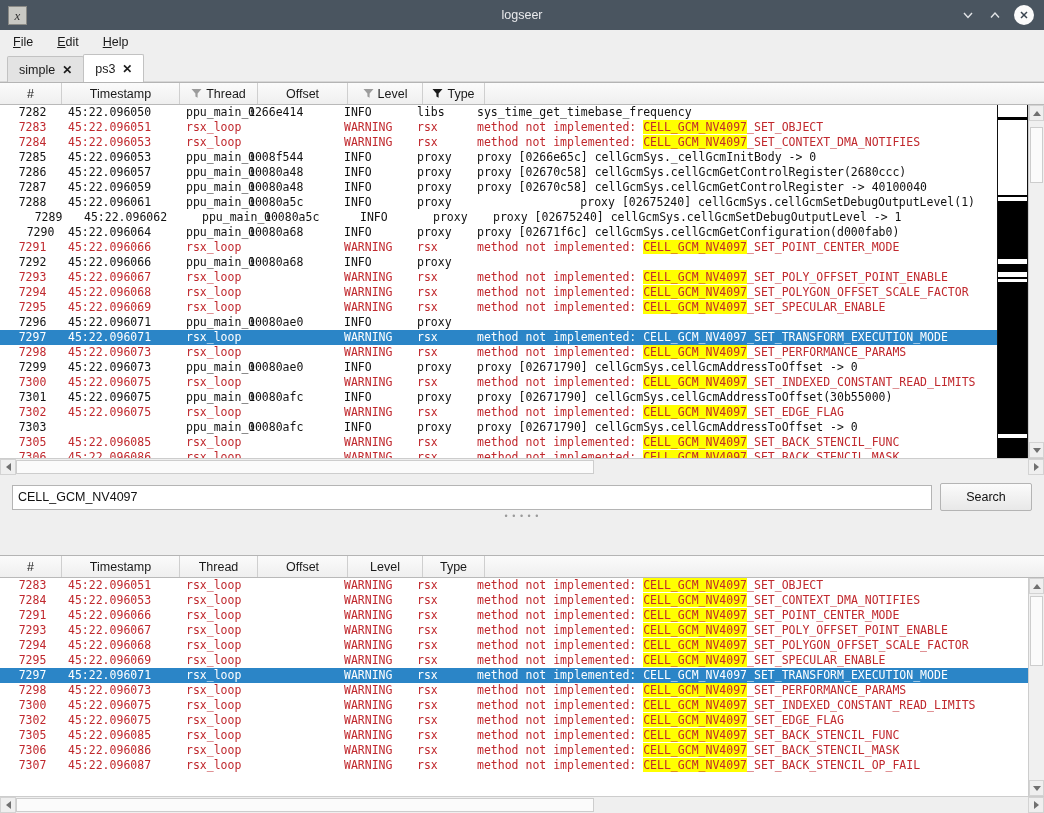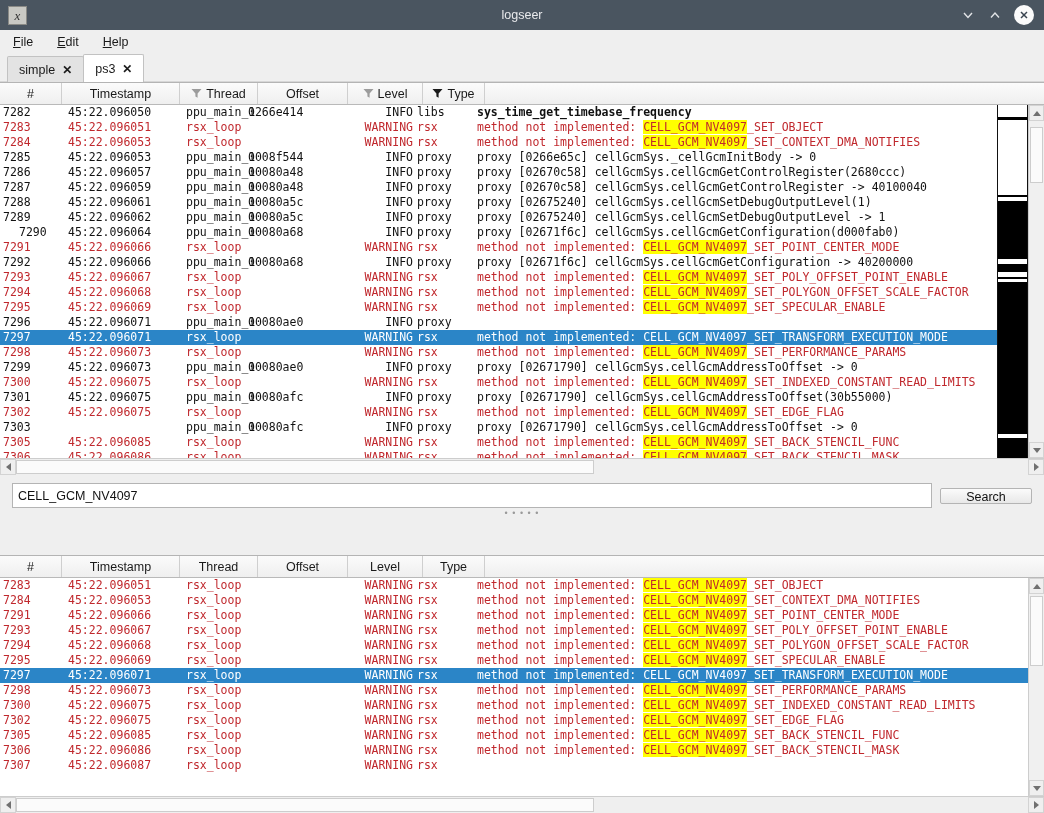--- a/index.html
+++ b/index.html
@@ -187,25 +187,25 @@
     line-height: 15px;
     font-family: "DejaVu Sans Mono", monospace;
     font-size: 11.5px;
     white-space: nowrap;
     cursor: default;
   }
   .row.info { color: #111111; }
   .row.warning { color: #c0282d; }
   .row.selected { background: #2b85c7; color: #ffffff; }
   .cell { overflow: hidden; white-space: nowrap; }
-  .c-num   { text-align: left;  padding-left: 3px; }
+  .c-num   { text-align: center;  padding-left: 3px; }
   .c-ts    { text-align: left; }
   .c-thread{ text-align: left; }
   .c-off   { text-align: left; }
-  .c-level { text-align: right; }
+  .c-level { text-align: left; }
   .c-type  { text-align: left; }
   .c-msg   { text-align: left; padding-left: 2px; }
   .hl { background: #ffff00; color: inherit; }
   .row.selected .hl { background: transparent; color: #ffffff; }
 
   
   .minimap {
     flex: 0 0 31px;
     background: #ffffff;
     border-left: 1px solid #111;
@@ -274,21 +274,21 @@
     height: 25px;
     background: #ffffff;
     border: 1px solid #b4b4b4;
     font-size: 12.5px;
     color: #111;
     padding: 0 5px;
     font-family: "Liberation Sans", sans-serif;
   }
   .search-btn {
     flex: 0 0 92px;
-    height: 16px;
+    height: 28px;
     background: linear-gradient(to bottom,#fbfbfb,#e8e8e8);
     border: 1px solid #b4b4b4;
     border-radius: 2px;
     font-size: 12.5px;
     color: #111;
     cursor: default;
     font-family: "Liberation Sans", sans-serif;
   }
   .opts-row {
     display: flex;
@@ -404,21 +404,21 @@
       </div>
     <div class="tbody-wrap">
       <div class="tbody" id="log-tbody">
           <div class="row info">
             <div class="cell c-num" style="flex: 0 0 62px; padding-left: 3px;">7282</div>
             <div class="cell c-ts" style="flex: 0 0 118px; padding-left: 6px;">45:22.096050</div>
             <div class="cell c-thread" style="flex: 0 0 78px; padding-left: 6px;">ppu_main_1</div>
             <div class="cell c-off" style="flex: 0 0 90px; padding-left: 0px; margin-left: -10px;">0266e414</div>
             <div class="cell c-level" style="flex: 0 0 75px; padding-left: 6px;">INFO</div>
             <div class="cell c-type" style="flex: 0 0 62px; padding-left: 4px;">libs</div>
-            <div class="cell c-msg" style="flex: 0 0 500px; font-weight: bold;">sys_time_get_timebase_frequency</div>
+            <div class="cell c-msg" style="flex: 0 0 500px;">sys_time_get_timebase_frequency</div>
           </div>
           <div class="row warning">
             <div class="cell c-num" style="flex: 0 0 62px; padding-left: 3px;">7283</div>
             <div class="cell c-ts" style="flex: 0 0 118px; padding-left: 6px;">45:22.096051</div>
             <div class="cell c-thread" style="flex: 0 0 78px; padding-left: 6px;">rsx_loop</div>
             <div class="cell c-off" style="flex: 0 0 90px; padding-left: 0px; margin-left: -10px;"></div>
             <div class="cell c-level" style="flex: 0 0 75px; padding-left: 6px;">WARNING</div>
             <div class="cell c-type" style="flex: 0 0 62px; padding-left: 4px;">rsx</div>
             <div class="cell c-msg" style="flex: 0 0 500px;">method not implemented: <span class="hl">CELL_GCM_NV4097</span>_SET_OBJECT</div>
           </div>
@@ -458,24 +458,24 @@
             <div class="cell c-type" style="flex: 0 0 62px; padding-left: 4px;">proxy</div>
             <div class="cell c-msg" style="flex: 0 0 500px;">proxy [02670c58] cellGcmSys.cellGcmGetControlRegister -&gt; 40100040</div>
           </div>
           <div class="row info">
             <div class="cell c-num" style="flex: 0 0 62px; padding-left: 3px;">7288</div>
             <div class="cell c-ts" style="flex: 0 0 118px; padding-left: 6px;">45:22.096061</div>
             <div class="cell c-thread" style="flex: 0 0 78px; padding-left: 6px;">ppu_main_1</div>
             <div class="cell c-off" style="flex: 0 0 90px; padding-left: 0px; margin-left: -10px;">00080a5c</div>
             <div class="cell c-level" style="flex: 0 0 75px; padding-left: 6px;">INFO</div>
             <div class="cell c-type" style="flex: 0 0 62px; padding-left: 4px;">proxy</div>
-            <div class="cell c-msg" style="flex: 0 0 500px;">proxy [02675240] cellGcmSys.cellGcmSetDebugOutputLevel(1)</div>
-          </div>
-          <div class="row info">
-            <div class="cell c-num" style="flex: 0 0 62px; padding-left: 3px;">7289</div>
+            <div class="cell c-msg" style="flex: 0 0 500px; text-align: right;">proxy [02675240] cellGcmSys.cellGcmSetDebugOutputLevel(1)</div>
+          </div>
+          <div class="row info">
+            <div class="cell c-num" style="flex: 0 0 62px; padding-left: 3px; margin-left: 16px;">7289</div>
             <div class="cell c-ts" style="flex: 0 0 118px; padding-left: 6px;">45:22.096062</div>
             <div class="cell c-thread" style="flex: 0 0 78px; padding-left: 6px;">ppu_main_1</div>
             <div class="cell c-off" style="flex: 0 0 90px; padding-left: 0px; margin-left: -10px;">00080a5c</div>
             <div class="cell c-level" style="flex: 0 0 75px; padding-left: 6px;">INFO</div>
             <div class="cell c-type" style="flex: 0 0 62px; padding-left: 4px;">proxy</div>
             <div class="cell c-msg" style="flex: 0 0 500px;">proxy [02675240] cellGcmSys.cellGcmSetDebugOutputLevel -&gt; 1</div>
           </div>
           <div class="row info">
             <div class="cell c-num" style="flex: 0 0 62px; padding-left: 19px;">7290</div>
             <div class="cell c-ts" style="flex: 0 0 118px; padding-left: 6px;">45:22.096064</div>
@@ -494,21 +494,20 @@
             <div class="cell c-type" style="flex: 0 0 62px; padding-left: 4px;">rsx</div>
             <div class="cell c-msg" style="flex: 0 0 500px;">method not implemented: <span class="hl">CELL_GCM_NV4097</span>_SET_POINT_CENTER_MODE</div>
           </div>
           <div class="row info">
             <div class="cell c-num" style="flex: 0 0 62px; padding-left: 3px;">7292</div>
             <div class="cell c-ts" style="flex: 0 0 118px; padding-left: 6px;">45:22.096066</div>
             <div class="cell c-thread" style="flex: 0 0 78px; padding-left: 6px;">ppu_main_1</div>
             <div class="cell c-off" style="flex: 0 0 90px; padding-left: 0px; margin-left: -10px;">00080a68</div>
             <div class="cell c-level" style="flex: 0 0 75px; padding-left: 6px;">INFO</div>
             <div class="cell c-type" style="flex: 0 0 62px; padding-left: 4px;">proxy</div>
-            <div class="cell c-msg" style="flex: 0 0 500px;">proxy [02671f6c] cellGcmSys.cellGcmGetConfiguration -&gt; 40200000</div>
           </div>
           <div class="row warning">
             <div class="cell c-num" style="flex: 0 0 62px; padding-left: 3px;">7293</div>
             <div class="cell c-ts" style="flex: 0 0 118px; padding-left: 6px;">45:22.096067</div>
             <div class="cell c-thread" style="flex: 0 0 78px; padding-left: 6px;">rsx_loop</div>
             <div class="cell c-off" style="flex: 0 0 90px; padding-left: 0px; margin-left: -10px;"></div>
             <div class="cell c-level" style="flex: 0 0 75px; padding-left: 6px;">WARNING</div>
             <div class="cell c-type" style="flex: 0 0 62px; padding-left: 4px;">rsx</div>
             <div class="cell c-msg" style="flex: 0 0 500px;">method not implemented: <span class="hl">CELL_GCM_NV4097</span>_SET_POLY_OFFSET_POINT_ENABLE</div>
           </div>
@@ -797,20 +796,21 @@
             <div class="cell c-type" style="flex: 0 0 62px; padding-left: 4px;">rsx</div>
             <div class="cell c-msg" style="flex: 0 0 500px;">method not implemented: <span class="hl">CELL_GCM_NV4097</span>_SET_BACK_STENCIL_MASK</div>
           </div>
           <div class="row warning">
             <div class="cell c-num" style="flex: 0 0 62px; padding-left: 3px;">7307</div>
             <div class="cell c-ts" style="flex: 0 0 118px; padding-left: 6px;">45:22.096087</div>
             <div class="cell c-thread" style="flex: 0 0 78px; padding-left: 6px;">rsx_loop</div>
             <div class="cell c-off" style="flex: 0 0 90px; padding-left: 0px; margin-left: -10px;"></div>
             <div class="cell c-level" style="flex: 0 0 75px; padding-left: 6px;">WARNING</div>
             <div class="cell c-type" style="flex: 0 0 62px; padding-left: 4px;">rsx</div>
+            <div class="cell c-msg" style="flex: 0 0 500px;">method not implemented: <span class="hl">CELL_GCM_NV4097</span>_SET_BACK_STENCIL_OP_FAIL</div>
           </div>
         </div>
       <div class="vscroll">
         <div class="sb-btn">
             <span class="arrow up"></span>
           </div>
         <div class="sb-track">
           <div class="sb-thumb" style="top:2px;height:70px;"></div>
         </div>
         <div class="sb-btn">

